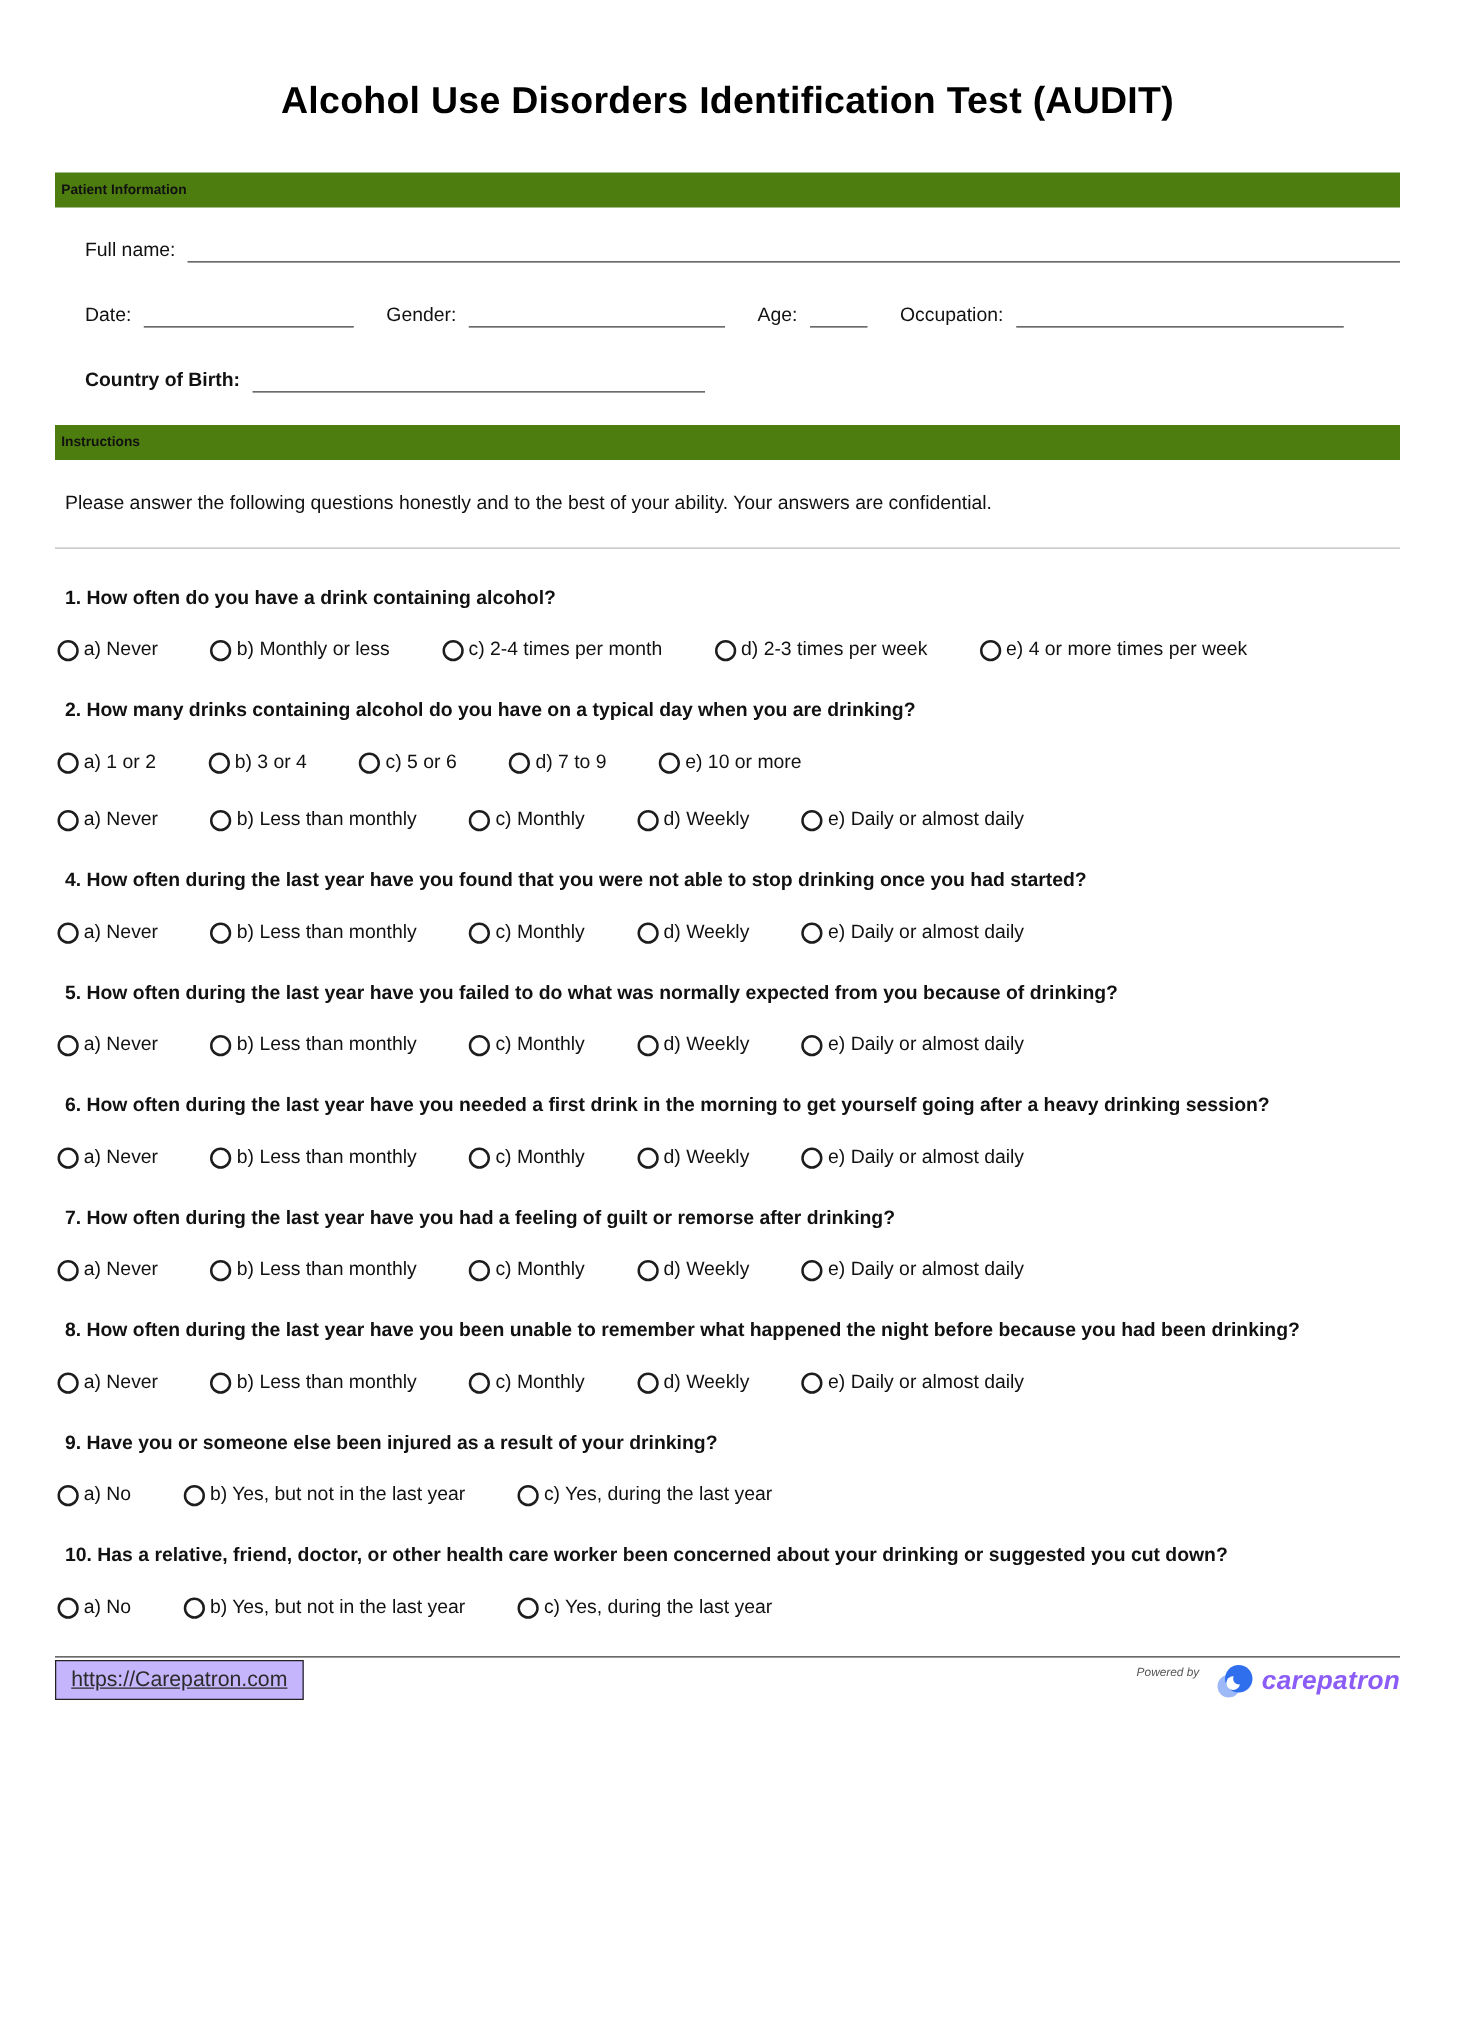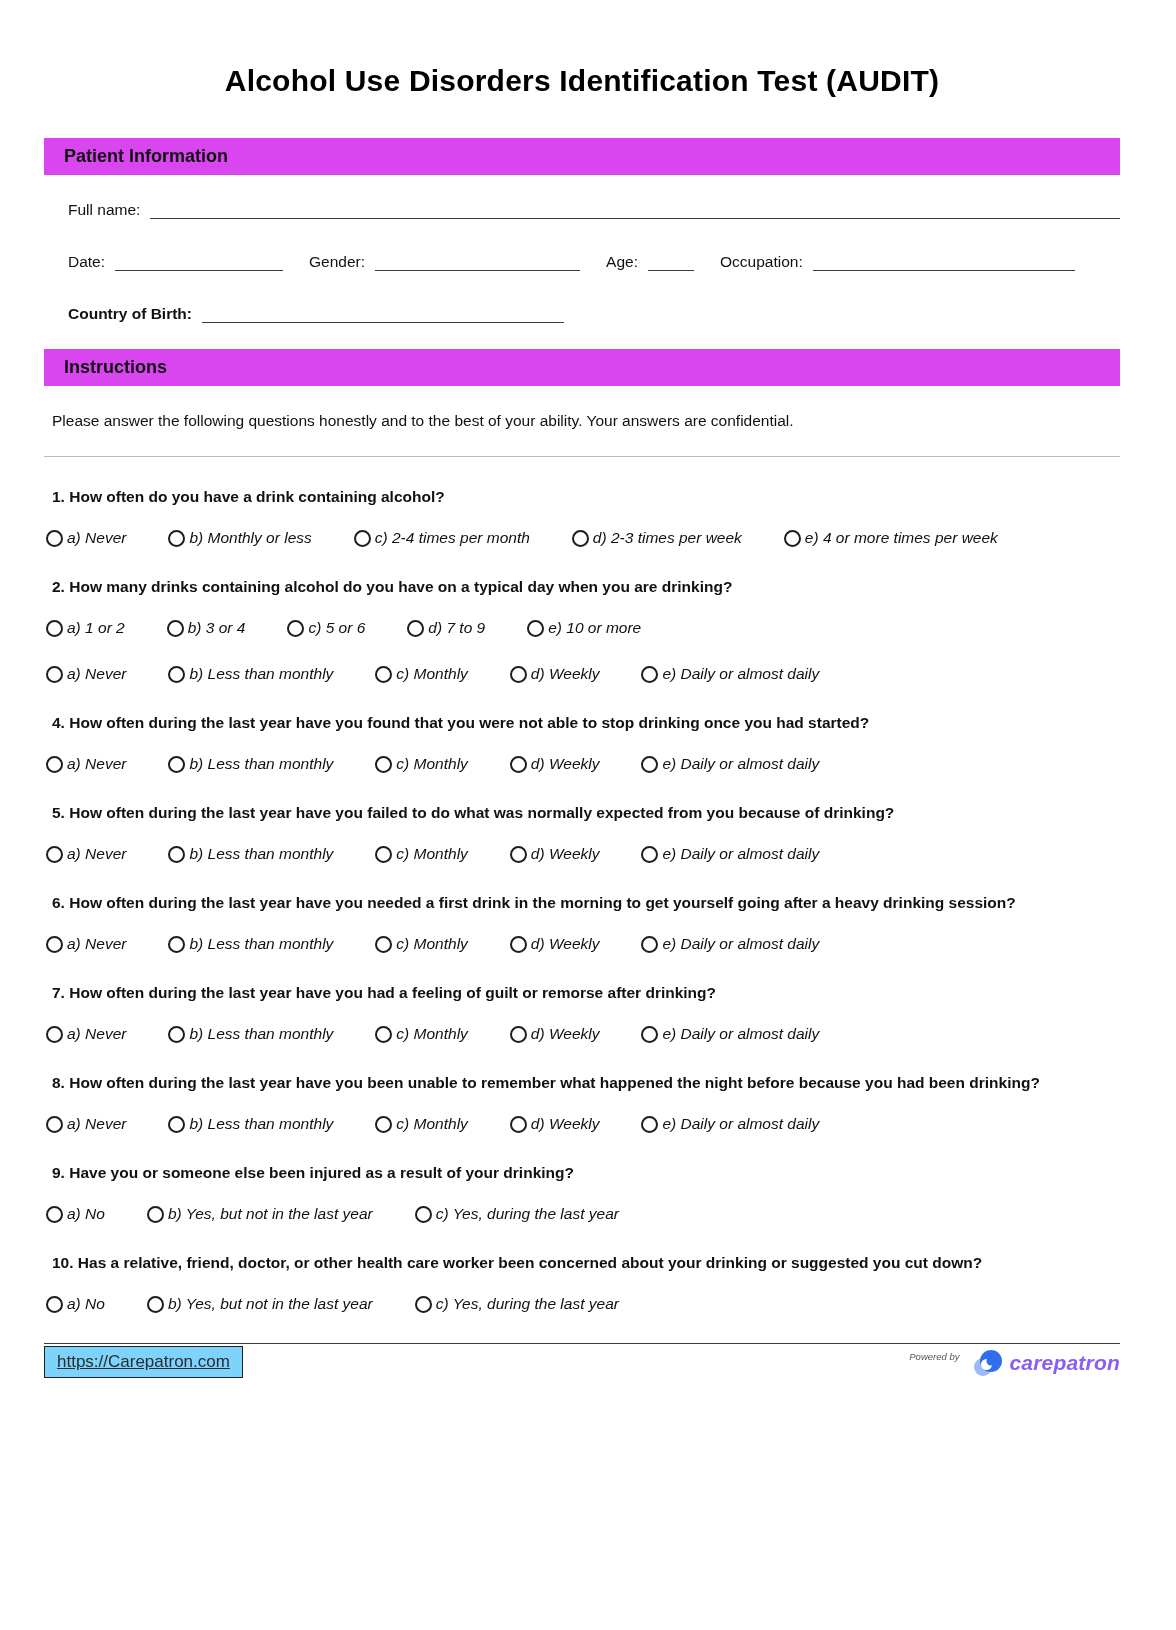--- a/index.html
+++ b/index.html
@@ -17,23 +17,23 @@
   }
   .page-title {
     text-align:center;
     font-size:30px;
     font-weight:bold;
     color:#000000;
     margin-bottom:40px;
     letter-spacing:0.2px;
   }
   .section-bar {
-    background:#d946ef;
-    padding:8px 20px;
-    font-size:18px;
+    background:#4d7c0f;
+    padding:8px 5px;
+    font-size:11px;
     font-weight:bold;
     color:#111;
     margin-bottom:26px;
   }
   
   .pi-row { display:flex; align-items:flex-end; margin-bottom:34px; font-size:15.5px;margin-left:24px; }
   .lbl { white-space:nowrap; }
   .line { border-bottom:1.4px solid #3a3a3a; height:1.15em; display:inline-block; margin-left:10px; }
   .grow { flex:1 1 auto; }
   .w-date { width:168px; }
@@ -58,21 +58,21 @@
   }
   .options-row {
     display:flex;
     flex-wrap:wrap;
     column-gap:42px;
     row-gap:10px;
     align-items:center;
     font-size:15.5px;
     padding-left:2px;
   }
-  .option { display:flex; align-items:center; cursor:pointer;font-style:italic; }
+  .option { display:flex; align-items:center; cursor:pointer; }
   .radio {
     width:17px; height:17px;
     border:2px solid #1d1d1d;
     border-radius:50%;
     background:#fff;
     flex:0 0 auto;
     margin-right:4px;
   }
   .option-label { white-space:nowrap; }
 
@@ -85,21 +85,21 @@
     justify-content:space-between;
     align-items:center;
   }
   .link-box {
     border:1.6px solid #222;
     padding:5px 12px;
     font-size:17px;
     color:#2b2b2b;
     text-decoration:underline;
     margin-top:-2px;
-    background:#7dd3fc;
+    background:#c4b5fd;
   }
   .brand-area { display:flex; align-items:center;font-style:italic; }
   .powered-by { font-size:9.5px; color:#555; margin-right:14px; position:relative; top:-7px; }
   .brand-logo { width:30px; height:30px; margin-right:6px; }
   .brand-name { font-size:21px; font-weight:600; color:#8b5cf6; letter-spacing:0.2px; }
 </style>
 </head>
 <body>
 
 <div class="page">

